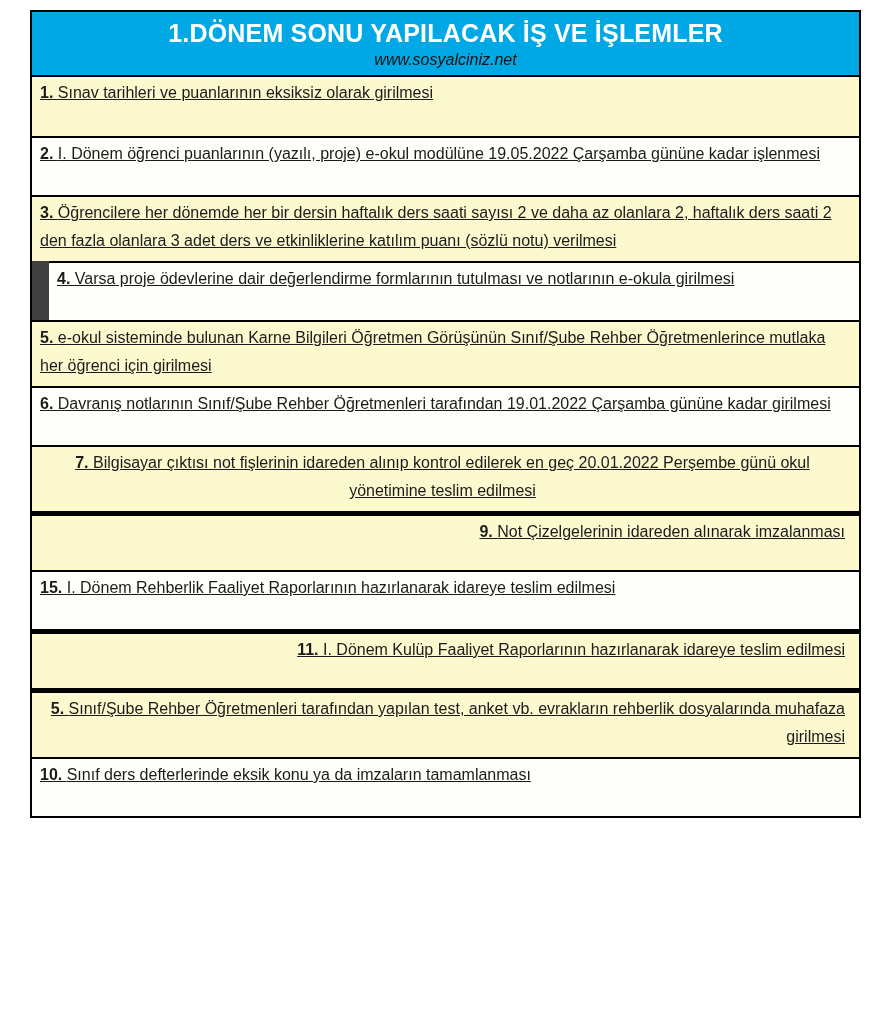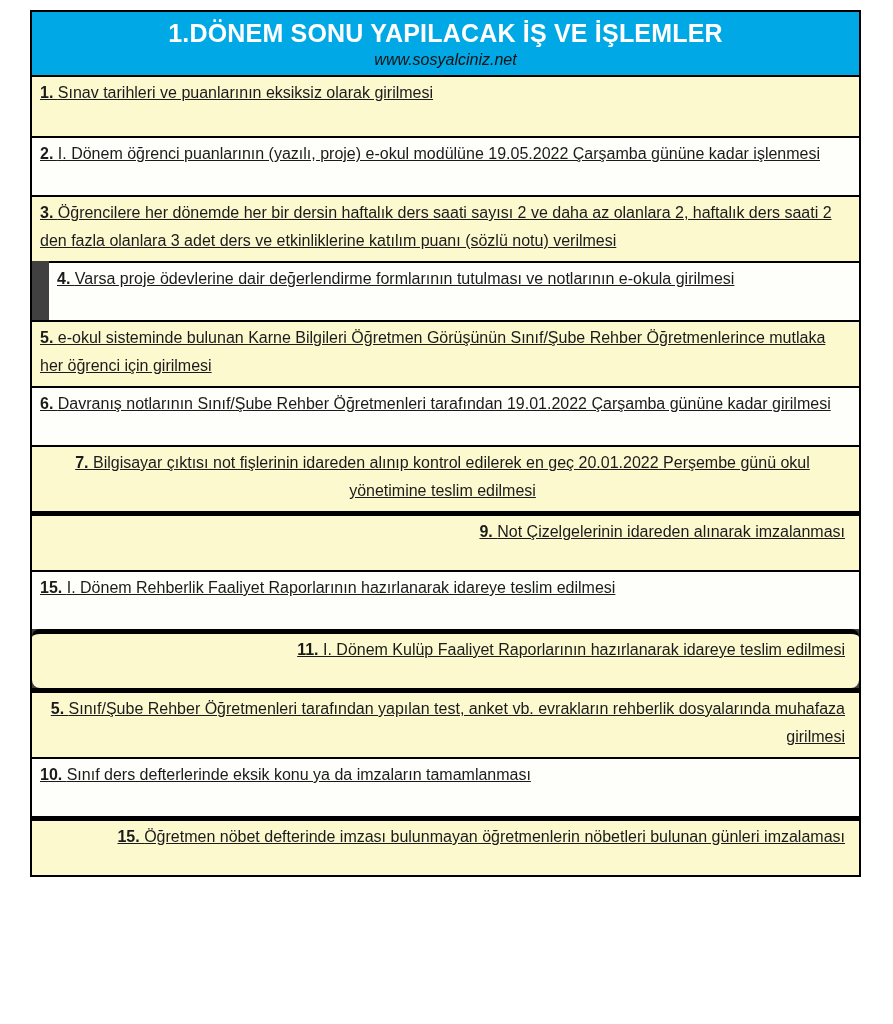--- a/index.html
+++ b/index.html
@@ -88,30 +88,26 @@
     <span>Bilgisayar çıktısı not fişlerinin idareden alınıp kontrol edilerek en geç 20.01.2022 Perşembe günü okul yönetimine teslim edilmesi</span>
   </div>
       <div class="row thick" style="background-color: rgb(252, 249, 207); border-top-color: rgb(0, 0, 0); color: rgb(27, 27, 27);">
     <span class="num">9. </span>
     <span>Not Çizelgelerinin idareden alınarak imzalanması</span>
   </div>
       <div class="row" style="background-color: rgb(254, 254, 251); border-top-color: rgb(0, 0, 0); color: rgb(27, 27, 27);">
     <span class="num">15. </span>
     <span>I. Dönem Rehberlik Faaliyet Raporlarının hazırlanarak idareye teslim edilmesi</span>
   </div>
-      <div class="row thick" style="background-color: rgb(252, 249, 207); border-top-color: rgb(0, 0, 0); color: rgb(27, 27, 27); border-radius: 8px;">
+      <div class="row thick" style="background-color: rgb(252, 249, 207); border-top-color: rgb(0, 0, 0); color: rgb(27, 27, 27);">
     <span class="num">11. </span>
     <span>I. Dönem Kulüp Faaliyet Raporlarının hazırlanarak idareye teslim edilmesi</span>
   </div>
       <div class="row thick" style="background-color: rgb(252, 249, 207); border-top-color: rgb(0, 0, 0); color: rgb(27, 27, 27);">
     <span class="num">5. </span>
     <span>Sınıf/Şube Rehber Öğretmenleri tarafından yapılan test, anket vb. evrakların rehberlik dosyalarında muhafaza girilmesi</span>
   </div>
       <div class="row" style="background-color: rgb(254, 254, 251); border-top-color: rgb(0, 0, 0); color: rgb(27, 27, 27);">
     <span class="num">10. </span>
     <span>Sınıf ders defterlerinde eksik konu ya da imzaların tamamlanması</span>
   </div>
-      <div class="row thick" style="background-color: rgb(252, 249, 207); border-top-color: rgb(0, 0, 0); color: rgb(27, 27, 27);">
-    <span class="num">15. </span>
-    <span>Öğretmen nöbet defterinde imzası bulunmayan öğretmenlerin nöbetleri bulunan günleri imzalaması</span>
-  </div>
     </div>
 </div>
 
 </body></html>

